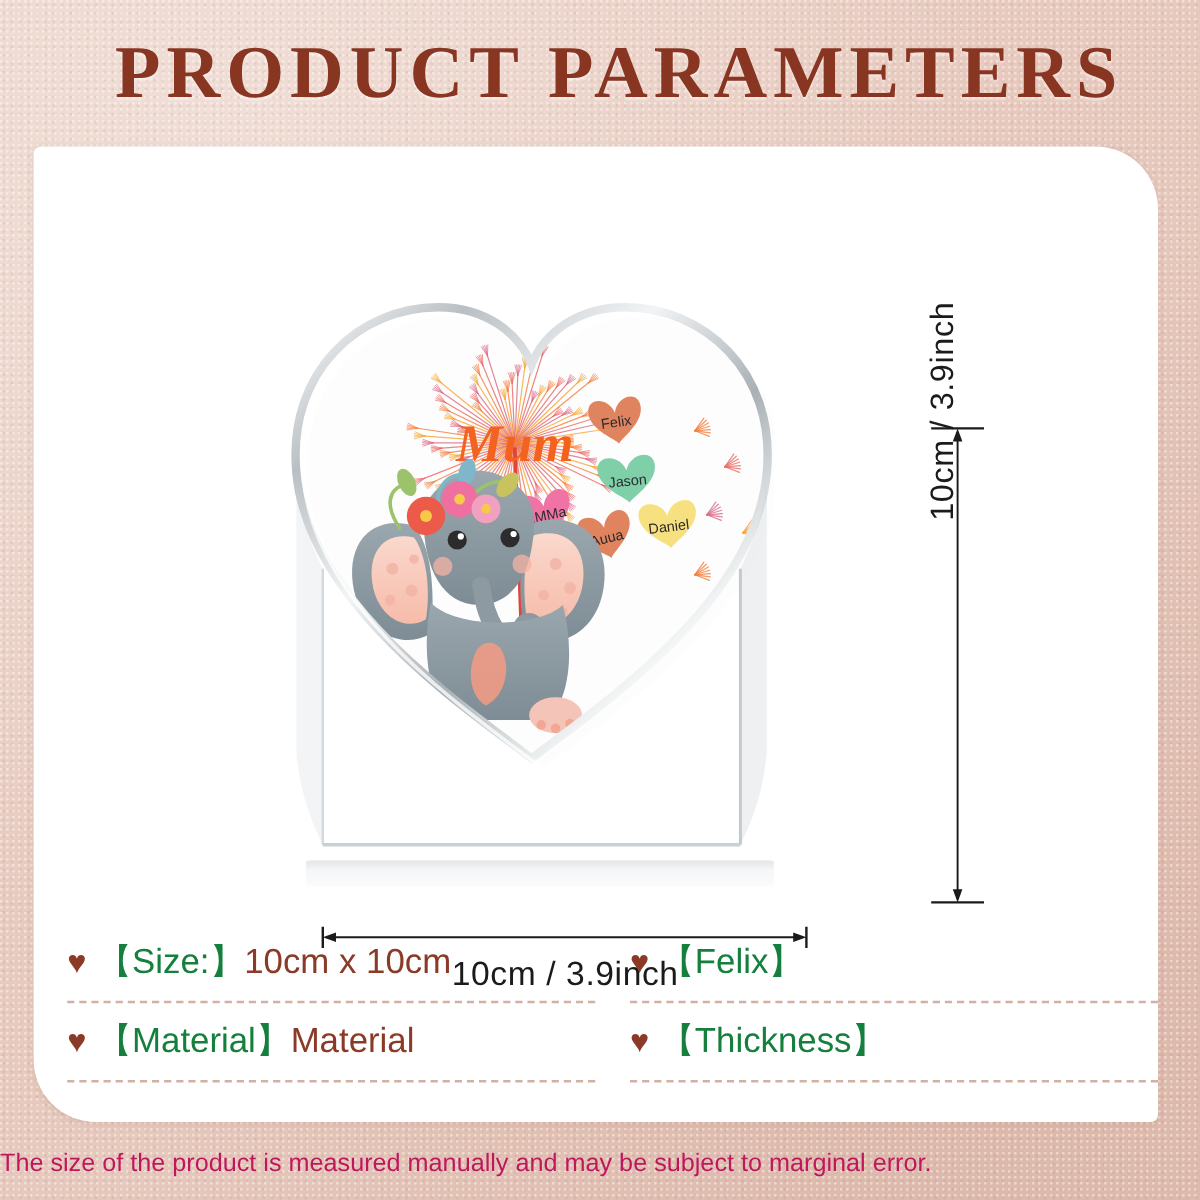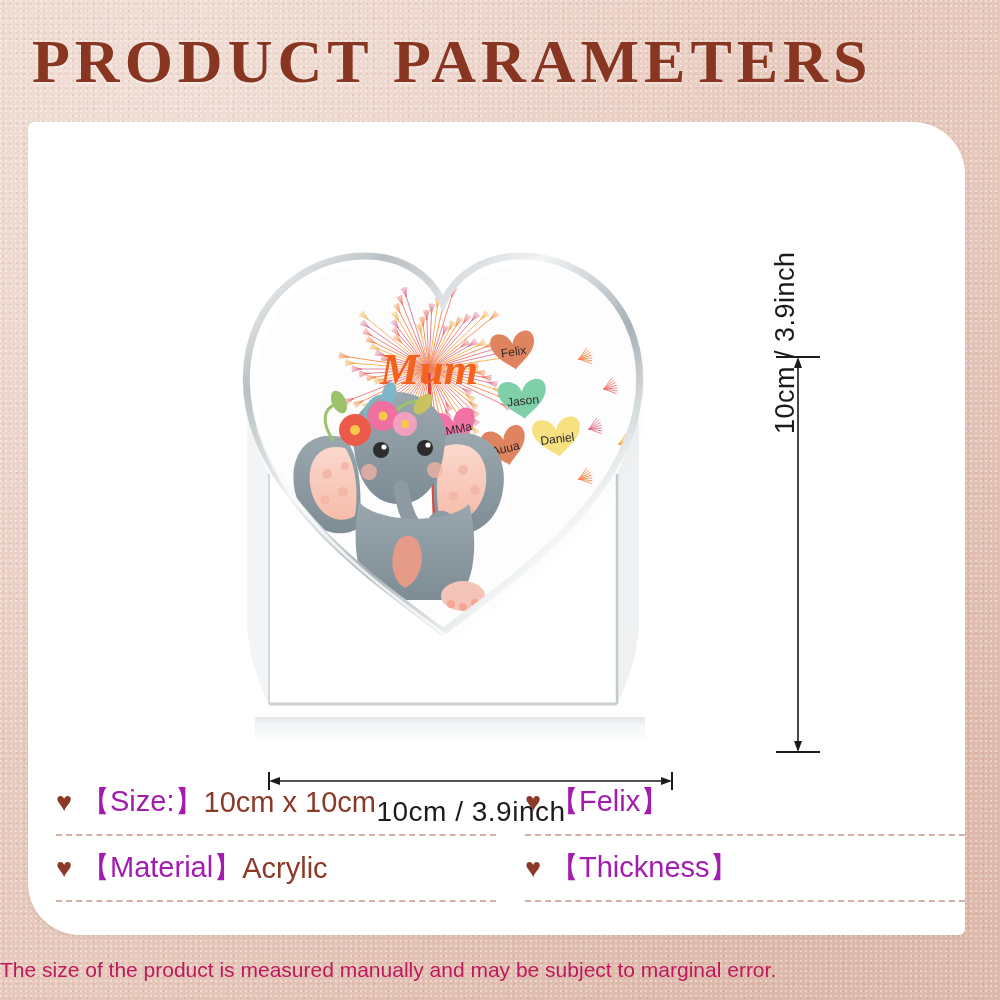--- a/index.html
+++ b/index.html
@@ -22,20 +22,21 @@
     content:"";position:absolute;inset:0;
     background-image:
       radial-gradient(circle at 1px 1px, rgba(255,255,255,.55) 1px, transparent 1.4px),
       radial-gradient(circle at 3px 4px, rgba(165,120,105,.22) 1px, transparent 1.4px);
     background-size:5px 5px, 7px 7px;
     opacity:.75;
   }
   
   #title{
     position:absolute;left:0;right:0;top:26px;
+    text-align:center;
     font-family:"Liberation Serif", serif;
     font-weight:700;
     font-size:62px;
     letter-spacing:5px;
     color:#883522;
     text-shadow:0 2px 2px rgba(255,255,255,.45);
     white-space:nowrap;
     padding-left:32px;
   }
   
@@ -87,21 +88,21 @@
   .spec-col{position:absolute;top:0;width:440px;}
   .spec-col.left{left:28px;}
   .spec-col.right{left:497px;}
   .spec-row{
     position:relative;height:64px;display:flex;align-items:center;
   }
   .spec-heart{
     color:#8a3a26;font-size:27px;line-height:1;margin-right:9px;flex:0 0 auto;
   }
   .spec-label{
-    color:#a21caf;font-size:29px;white-space:nowrap;flex:0 0 auto;
+    color:#15803d;font-size:29px;white-space:nowrap;flex:0 0 auto;
   }
   .spec-value{
     color:#8a3a26;font-size:29px;white-space:nowrap;
     flex:1 1 auto;text-align:left;
   }
   .spec-sep{
     height:0;border-top:2px dashed #c9a396;opacity:.85;
   }
   
   #note{
@@ -801,21 +802,21 @@
     <div class="spec-col left">
       <div class="spec-row">
         <span class="spec-heart">♥</span>
         <span class="spec-label">【Size:】</span>
         <span class="spec-value">10cm x 10cm</span>
       </div>
       <div class="spec-sep"></div>
       <div class="spec-row">
         <span class="spec-heart">♥</span>
         <span class="spec-label">【Material】</span>
-        <span class="spec-value">Acrylic</span>
+        <span class="spec-value">Material</span>
       </div>
       <div class="spec-sep"></div>
     </div>
 
     <div class="spec-col right">
       <div class="spec-row">
         <span class="spec-heart">♥</span>
         <span class="spec-label">【Felix】</span>
       </div>
       <div class="spec-sep"></div>

